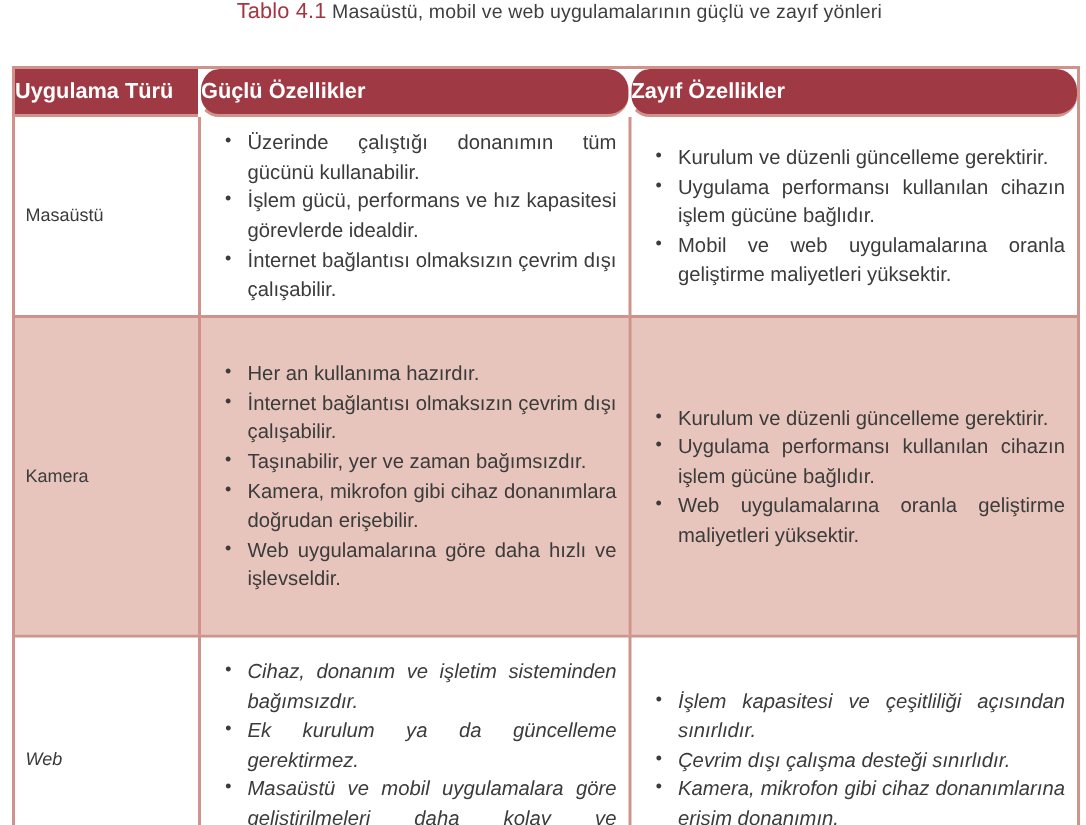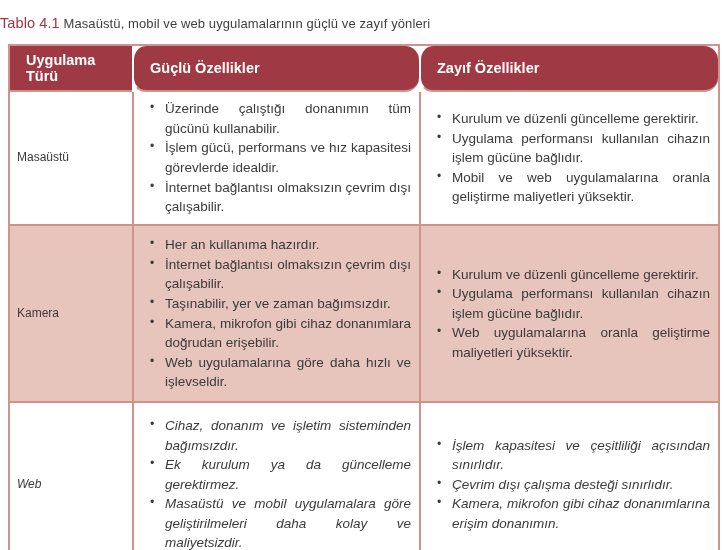--- a/index.html
+++ b/index.html
@@ -13,22 +13,21 @@
   html, body {
     margin: 0; padding: 0;
     width: 724px; height: 550px;
     background: #ffffff;
     font-family: "Liberation Sans", sans-serif;
     color: var(--text);
     overflow: hidden;
   }
   .caption {
     width: 588px;
-    margin-top: 15px;
-    text-align: left;
+    text-align: right;
     font-size: 13px;
     color: #3F3F3F;
     letter-spacing: 0.1px;
   }
   .caption .caption-label {
     color: var(--title-accent);
     font-size: 14.5px;
   }
   table.apps {
     position: absolute;
@@ -41,41 +40,41 @@
   }
   col.c1 { width: 122px; }
   col.c2 { width: 287px; }
   col.c3 { width: 299px; }
   thead th {
     background: var(--header-bg);
     color: #ffffff;
     font-size: 14.5px;
     font-weight: bold;
     text-align: left;
-    padding: 6px 6px 6px 16px;
+    padding: 6px 6px 6px 0;
     height: 32px;
     border-bottom: 2px solid var(--border);
   }
   thead th + th { border-left: 2px solid #ffffff; border-radius: 14px; }
   tbody td {
     vertical-align: middle;
     font-size: 13.5px;
     line-height: 1.45;
     padding: 5px 8px;
     border-top: none;
   }
   tbody td + td { border-left: 2px solid var(--border); }
   tbody tr + tr td { border-top: 2px solid var(--border); }
   tbody tr.alt td { background: var(--row-alt-bg); }
   td.type-cell {
     font-size: 12px;
     padding-left: 7px;
   }
   tr.r1 td { height: 132px; }
-  tr.r2 td { height: 177px; margin-top: 17px; }
+  tr.r2 td { height: 213px; margin-top: 17px; }
   tr.r3 td { height: 165px; font-style: italic; }
   ul.bullets {
     margin: 0; padding: 0;
     list-style: none;
   }
   ul.bullets li {
     position: relative;
     padding-left: 23px;
     text-align: justify;
   }

